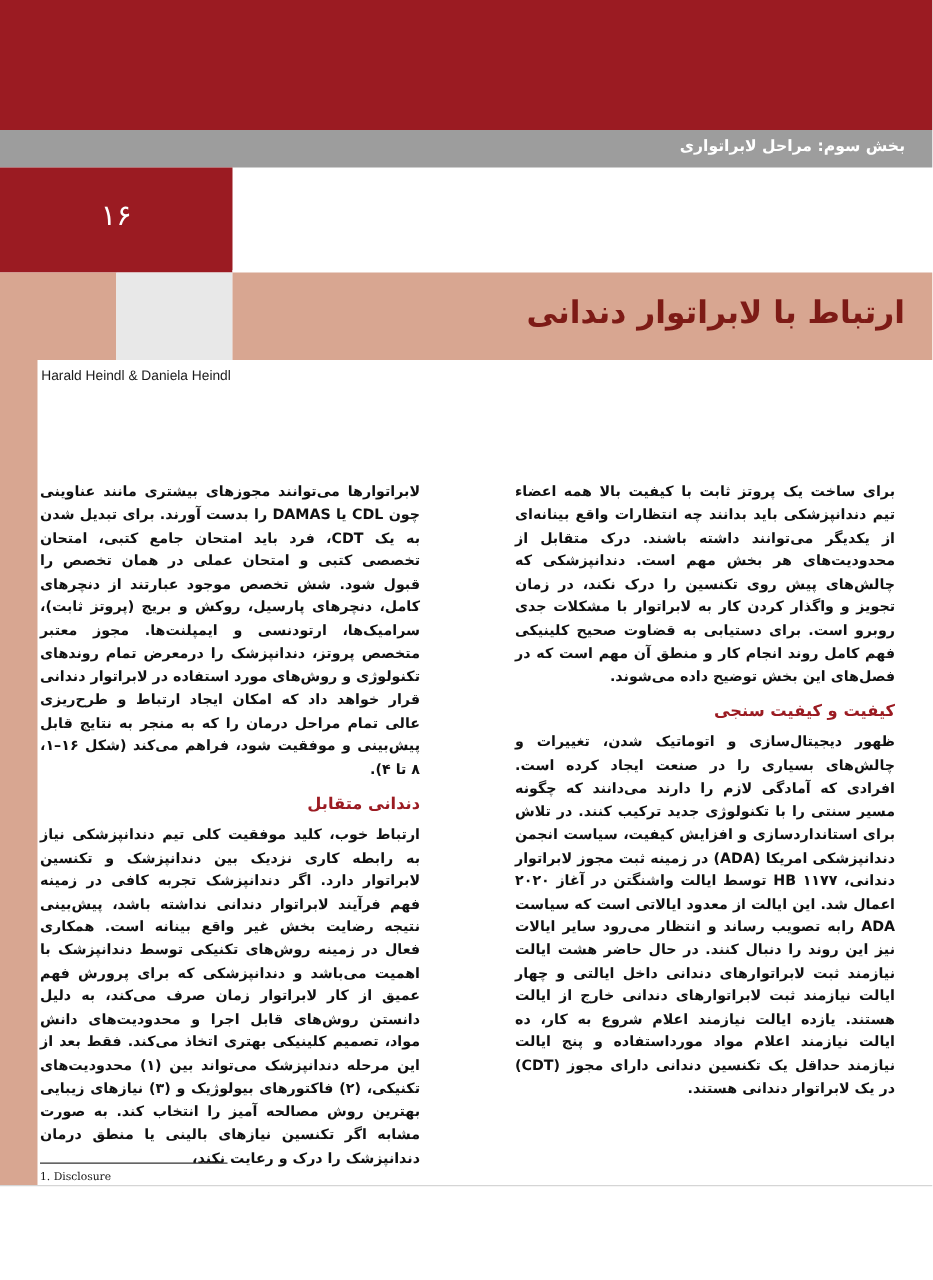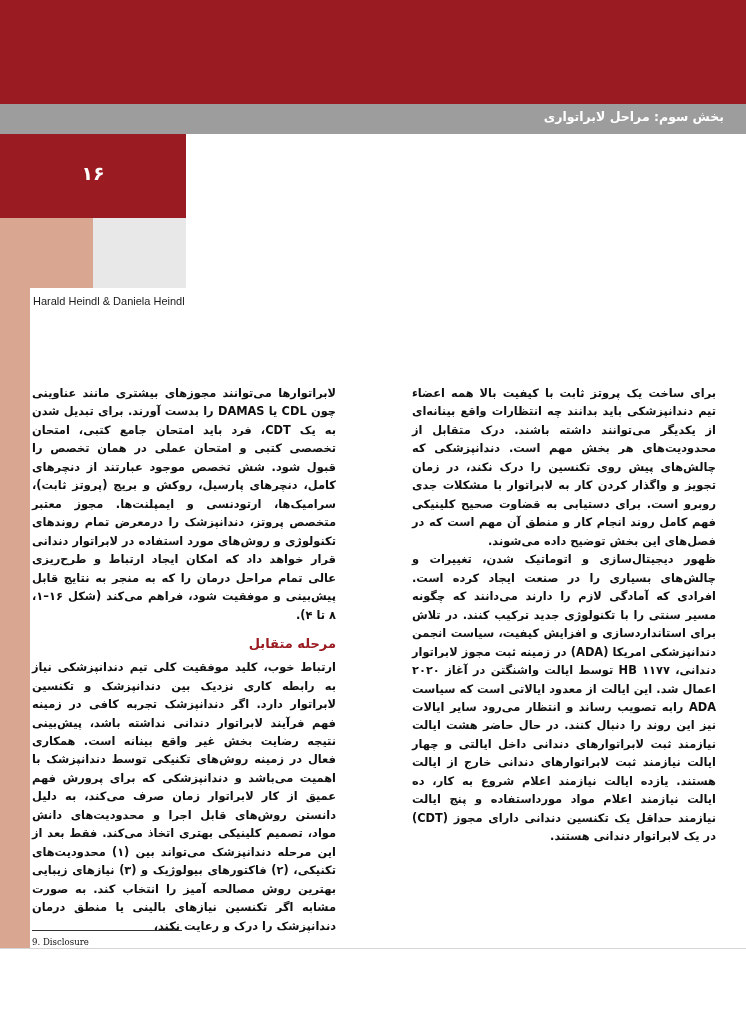--- a/index.html
+++ b/index.html
@@ -50,22 +50,22 @@
     position: absolute;
     left: 0; top: 134px;
     width: 186px; height: 84px;
     background: #9b1b22;
   }
   .pagenum {
     position: absolute;
     left: 0; top: 134px;
     width: 186px; height: 77px;
     color: #ffffff;
-    font-size: 19px;
-    font-weight: bold;
+    font-size: 23px;
+    font-weight: normal;
     display: flex;
     align-items: center;
     justify-content: center;
   }
   
   .header-underline {
     position: absolute;
     left: 186px; top: 216px;
     width: 560px; height: 2px;
     background: #ffffff;
@@ -183,39 +183,43 @@
     <div class="section-title">بخش سوم: مراحل لابراتواری</div>
   </div>
 
   <div class="pagenum-block"></div>
   <div class="pagenum">۱۶</div>
   <div class="header-underline"></div>
 
   <div class="left-strip"></div>
   <div class="left-strip-2"></div>
 
+  <div class="title-banner">
+    <div class="chapter-title">ارتباط با لابراتوار دندانی</div>
+  </div>
 
   <div class="content"></div>
 
   <div class="authors">Harald Heindl &amp; Daniela Heindl</div>
 
   <div class="col right">
     <p>برای ساخت یک پروتز ثابت با کیفیت بالا همه اعضاء تیم دندانپزشکی باید بدانند چه انتظارات واقع بینانه‌ای از یکدیگر می‌توانند داشته باشند. درک متقابل از محدودیت‌های هر بخش مهم است. دندانپزشکی که چالش‌های پیش روی تکنسین را درک نکند، در زمان تجویز و واگذار کردن کار به لابراتوار با مشکلات جدی روبرو است. برای دستیابی به قضاوت صحیح کلینیکی فهم کامل روند انجام کار و منطق آن مهم است که در فصل‌های این بخش توضیح داده می‌شوند.</p>
+    <div class="subhead">کیفیت و کیفیت سنجی</div>
     <p>ظهور دیجیتال‌سازی و اتوماتیک شدن، تغییرات و چالش‌های بسیاری را در صنعت ایجاد کرده است. افرادی که آمادگی لازم را دارند می‌دانند که چگونه مسیر سنتی را با تکنولوژی جدید ترکیب کنند. در تلاش برای استانداردسازی و افزایش کیفیت، سیاست انجمن دندانپزشکی امریکا (ADA) در زمینه ثبت مجوز لابراتوار دندانی، HB ۱۱۷۷ توسط ایالت واشنگتن در آغاز ۲۰۲۰ اعمال شد. این ایالت از معدود ایالاتی است که سیاست ADA رابه تصویب رساند و انتظار می‌رود سایر ایالات نیز این روند را دنبال کنند. در حال حاضر هشت ایالت نیازمند ثبت لابراتوارهای دندانی داخل ایالتی و چهار ایالت نیازمند ثبت لابراتوارهای دندانی خارج از ایالت هستند. یازده ایالت نیازمند اعلام شروع به کار، ده ایالت نیازمند اعلام مواد مورداستفاده و پنج ایالت نیازمند حداقل یک تکنسین دندانی دارای مجوز (CDT) در یک لابراتوار دندانی هستند.</p>
   </div>
 
   <div class="col left">
     <p>لابراتوارها می‌توانند مجوزهای بیشتری مانند عناوینی چون CDL یا DAMAS را بدست آورند. برای تبدیل شدن به یک CDT، فرد باید امتحان جامع کتبی، امتحان تخصصی کتبی و امتحان عملی در همان تخصص را قبول شود. شش تخصص موجود عبارتند از دنچرهای کامل، دنچرهای پارسیل، روکش و بریج (پروتز ثابت)، سرامیک‌ها، ارتودنسی و ایمپلنت‌ها. مجوز معتبر متخصص پروتز، دندانپزشک را درمعرض تمام روندهای تکنولوژی و روش‌های مورد استفاده در لابراتوار دندانی قرار خواهد داد که امکان ایجاد ارتباط و طرح‌ریزی عالی تمام مراحل درمان را که به منجر به نتایج قابل پیش‌بینی و موفقیت شود، فراهم می‌کند (شکل ۱۶–۱، ۸ تا ۴).</p>
-    <div class="subhead">مرحله متقابل</div>
+    <div class="subhead">دندانی متقابل</div>
     <p>ارتباط خوب، کلید موفقیت کلی تیم دندانپزشکی نیاز به رابطه کاری نزدیک بین دندانپزشک و تکنسین لابراتوار دارد. اگر دندانپزشک تجربه کافی در زمینه فهم فرآیند لابراتوار دندانی نداشته باشد، پیش‌بینی نتیجه رضایت بخش غیر واقع بینانه است. همکاری فعال در زمینه روش‌های تکنیکی توسط دندانپزشک با اهمیت می‌باشد و دندانپزشکی که برای پرورش فهم عمیق از کار لابراتوار زمان صرف می‌کند، به دلیل دانستن روش‌های قابل اجرا و محدودیت‌های دانش مواد، تصمیم کلینیکی بهتری اتخاذ می‌کند. فقط بعد از این مرحله دندانپزشک می‌تواند بین (۱) محدودیت‌های تکنیکی، (۲) فاکتورهای بیولوژیک و (۳) نیازهای زیبایی بهترین روش مصالحه آمیز را انتخاب کند. به صورت مشابه اگر تکنسین نیازهای بالینی یا منطق درمان دندانپزشک را درک و رعایت نکند،</p>
   </div>
 
   <div class="footnote-rule"></div>
   <div class="footnotes">
-    <div>9. Disclosure</div>
+    <div>1. Disclosure</div>
     <div>2. Disclosure of point of origin</div>
   </div>
 
   <div class="footer">
     
 
     
   </div>
 
 </div>

